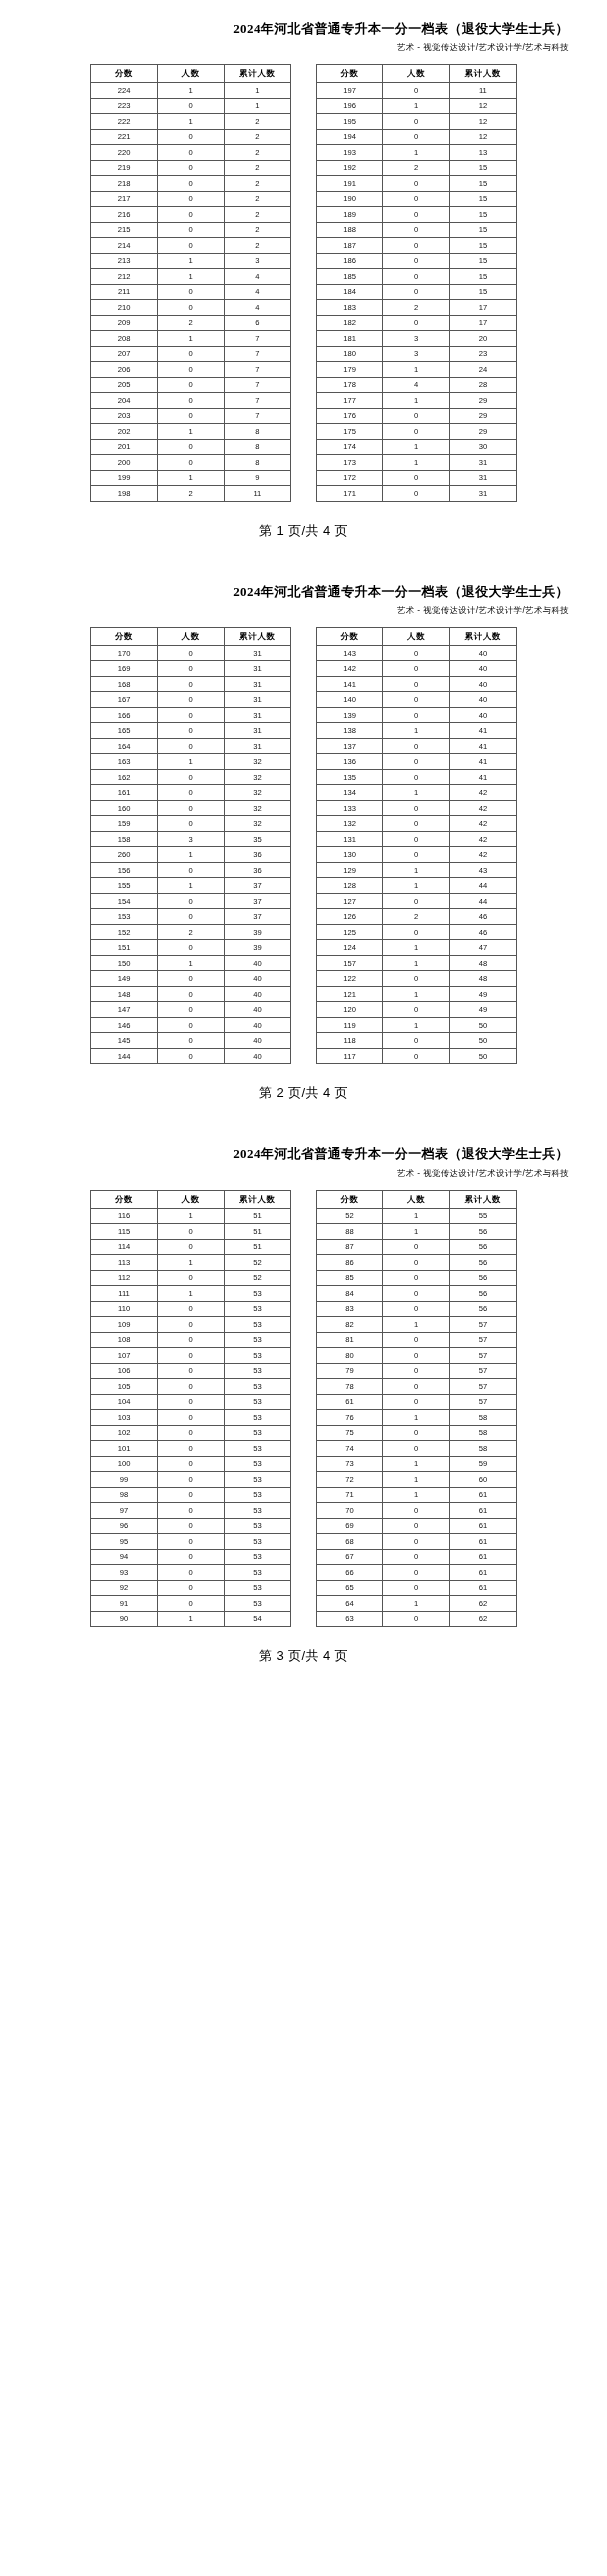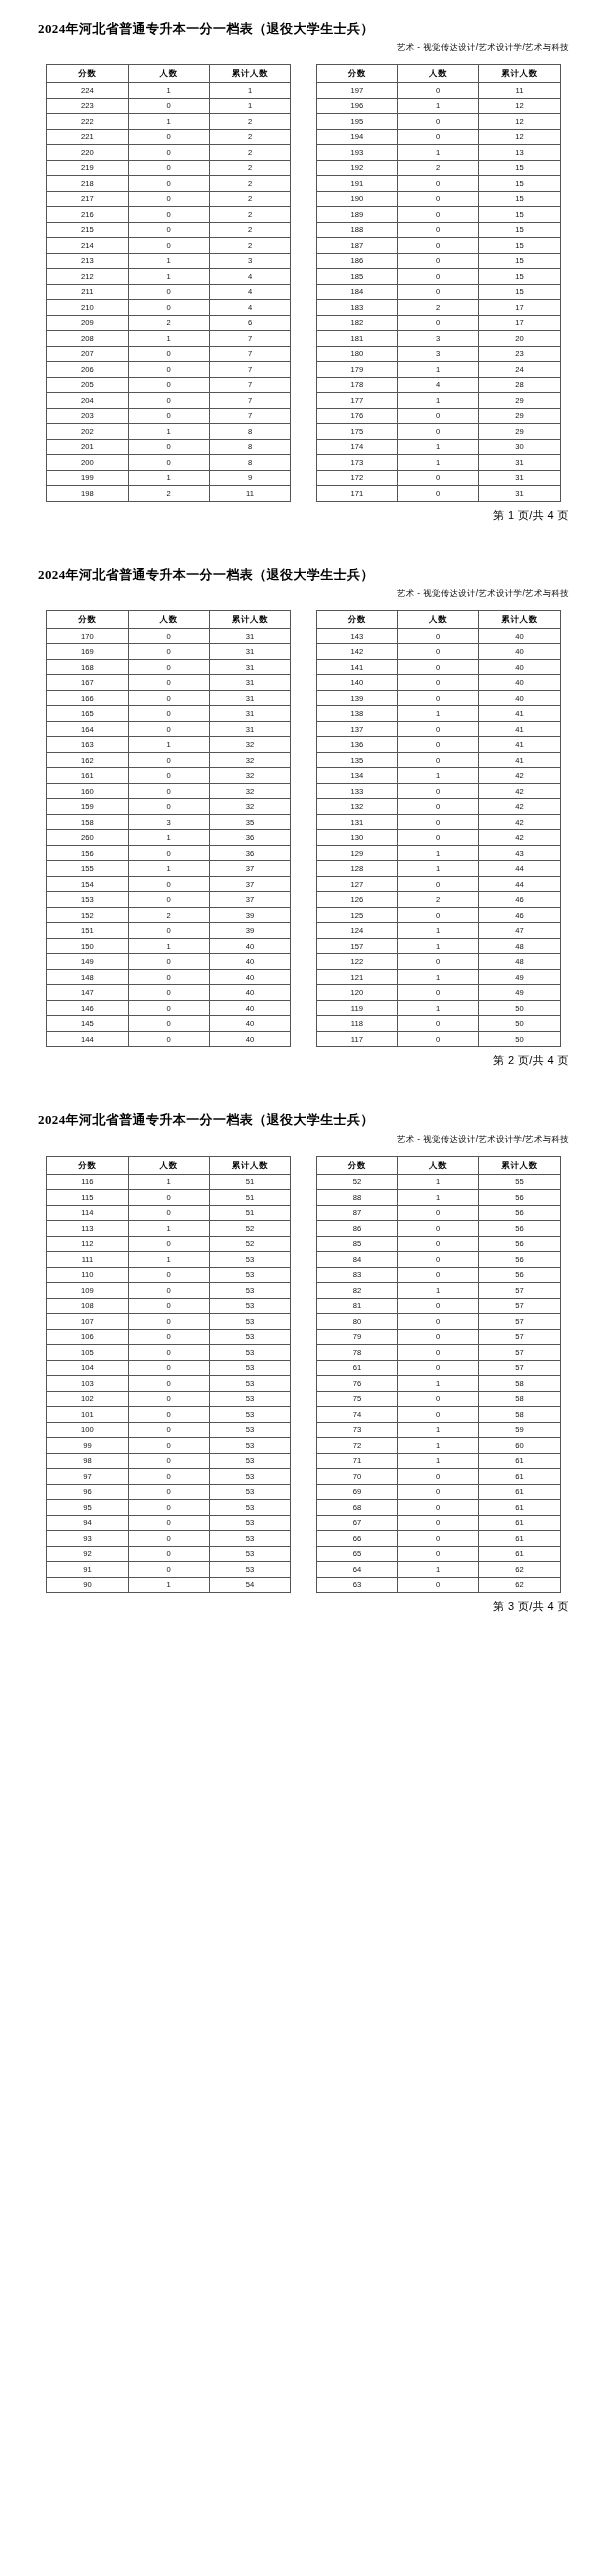--- a/index.html
+++ b/index.html
@@ -13,42 +13,42 @@
     color: #000000;
     -webkit-font-smoothing: antialiased;
   }
   .page {
     width: 607px;
     box-sizing: border-box;
     padding: 13.8px 38px 0 38px;
     position: relative;
   }
   .page-title {
-    text-align: left;
+    text-align: right;
     font-size: 13px;
     font-weight: bold;
     letter-spacing: 0.4px;
     margin: 6.1px 0 4.6px 0;
     font-family: "Liberation Serif", serif;
   }
   .page-subtitle {
     text-align: right;
     font-size: 8.4px;
     margin: 0 0 10.7px 0;
     letter-spacing: 0.4px;
     font-family: "Liberation Sans", sans-serif;
   }
   .tables-row {
     display: flex;
     justify-content: center;
     gap: 24.5px;
   }
   table.score-table {
     border-collapse: collapse;
-    width: 245px;
+    width: 201px;
     table-layout: fixed;
     border-radius: 19px;
   }
   table.score-table th,
   table.score-table td {
     border: 0.8px solid #555555;
     text-align: center;
     font-size: 7.6px;
     height: 14.5px;
     padding: 0;
@@ -61,23 +61,23 @@
     background: #ffffff;
     letter-spacing: 0.8px;
   }
   table.score-table td {
     color: #111111;
   }
   .col-score { width: 33.33%; }
   .col-count { width: 33.33%; }
   .col-cum   { width: 33.34%; }
   .page-footer {
-    text-align: right;
-    font-size: 11px;
-    margin: 6px 0 23px 0;
+    text-align: center;
+    font-size: 13px;
+    margin: 20px 0 23px 0;
     letter-spacing: 0.4px;
     font-family: "Liberation Sans", sans-serif;
   }
 </style>
 </head>
 <body>
 
 <div id="doc-root">
     <div class="page">
       <div class="page-title">2024年河北省普通专升本一分一档表（退役大学生士兵）</div>

